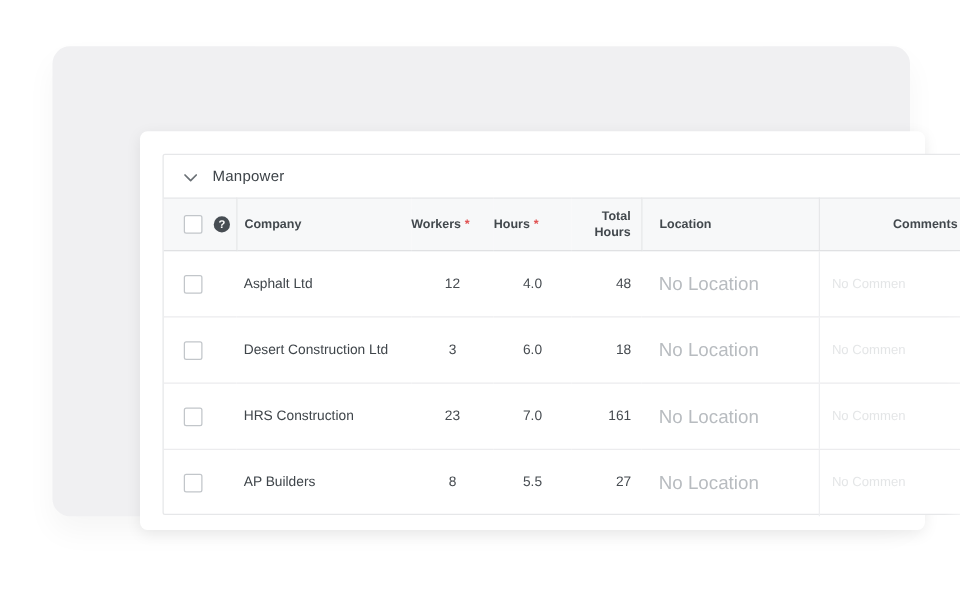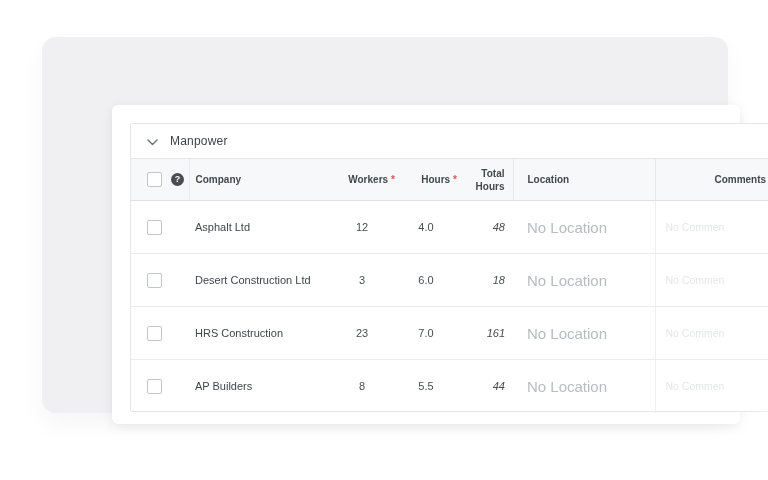--- a/index.html
+++ b/index.html
@@ -88,21 +88,21 @@
     border-top: 1px solid #e4e5e7;
     border-bottom: 1px solid #e0e1e3;
     font-size: 10px;
     font-weight: 700;
     color: #42484d;
     line-height: 1.3;
     padding: 0;
   }
   th.b-r { border-right: 1px solid #e6e7e9; }
   th.th-company { text-align: left; padding-left: 6px; margin-left: 12px; }
-  th.th-workers, th.th-hours { text-align: right; }
+  th.th-workers, th.th-hours { text-align: left; }
   th.th-total { text-align: right; padding-right: 8px; }
   th.th-location { text-align: left; padding-left: 14px; }
   th.th-comments { text-align: center; padding-left: 24px; }
   .req {
     color: #e05252;
     margin-left: 3px;
     font-size: 10px;
   }
   .check-head {
     display: flex;
@@ -135,21 +135,21 @@
   tbody tr { height: 53px; }
   tbody tr:not(:last-child) td { border-bottom: 1px solid #ececee; }
   tbody td {
     font-size: 11px;
     color: #3f454a;
     padding: 0;
   }
   td.cell-check { padding-left: 16px; }
   td.cell-company { text-align: left; padding-left: 6px; }
   td.cell-workers, td.cell-hours { text-align: center; color: #474c51; }
-  td.cell-total { text-align: right; padding-right: 8px; color: #474c51; font-style: italic; }
+  td.cell-total { text-align: right; padding-right: 8px; color: #474c51; }
   td.cell-location {
     text-align: left; padding-left: 14px;
     color: #b8bcc0; font-size: 15px;
   }
   td.cell-comments {
     position: relative;
     border-left: 1px solid #eeeff1;
   }
   .comments-ghost {
     position: absolute;
@@ -300,21 +300,21 @@
             </td>
           </tr>
 
           <tr>
             <td class="cell-check">
                 <div class="checkbox"></div>
               </td>
             <td class="cell-company">AP Builders</td>
             <td class="cell-workers">8</td>
             <td class="cell-hours">5.5</td>
-            <td class="cell-total">44</td>
+            <td class="cell-total">27</td>
             <td class="cell-location">No Location</td>
             <td class="cell-comments">
               <span class="comments-ghost">No Comments</span>
               <span class="comments-fade"></span>
               <button class="trash-btn">
                 <span>
                   <svg width="11" height="12" viewBox="0 0 11 12">
                       <path d="M0.5 2.3h10M3.7 2.3V1h3.6v1.3M1.8 2.3l0.6 9h6.2l0.6-9z" fill="#3a4045" stroke="#3a4045" stroke-width="0.9" stroke-linejoin="round"></path>
                       <path d="M4 4.5v4.5M5.5 4.5v4.5M7 4.5v4.5" stroke="#ffffff" stroke-width="0.7"></path>
                     </svg>

